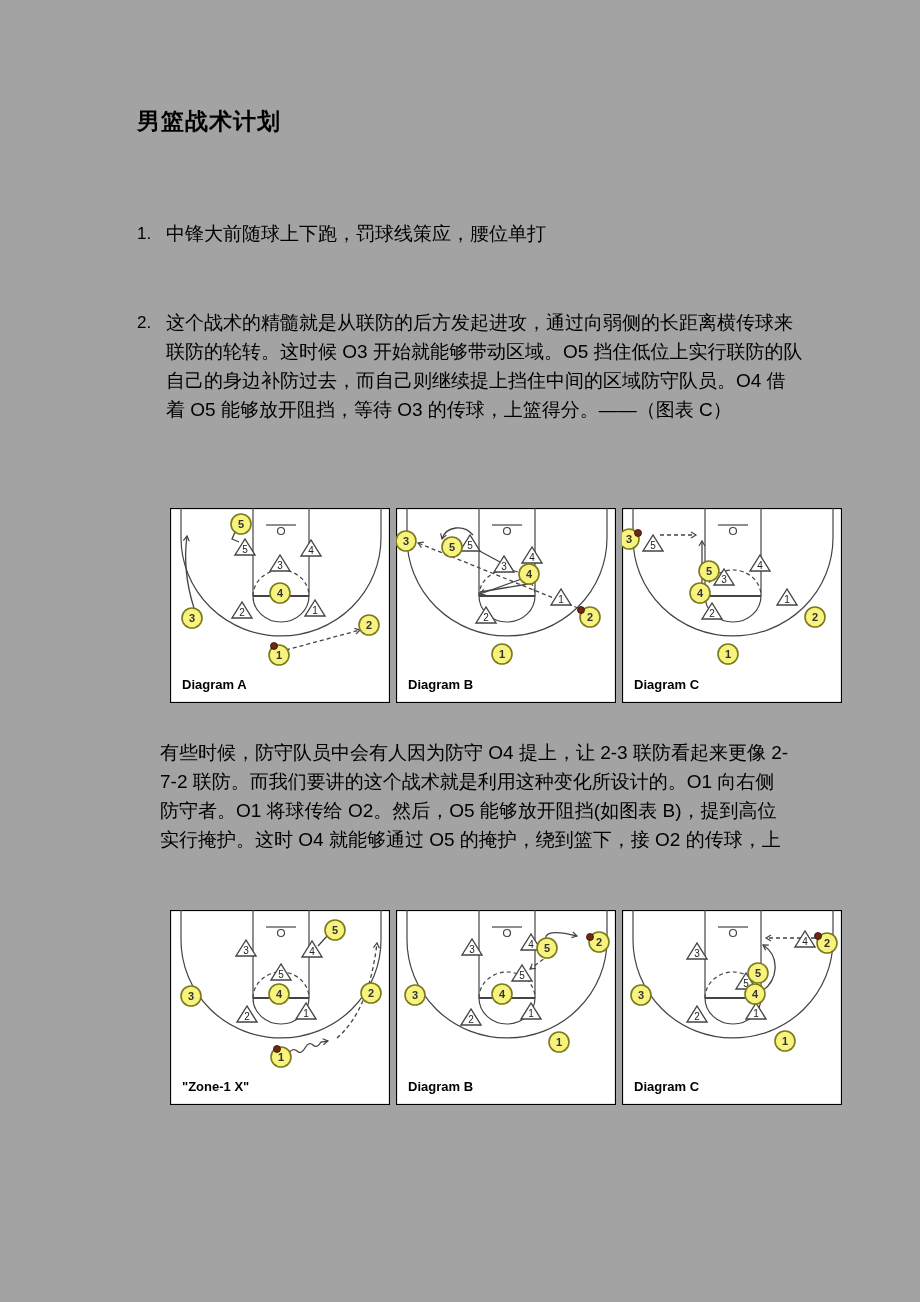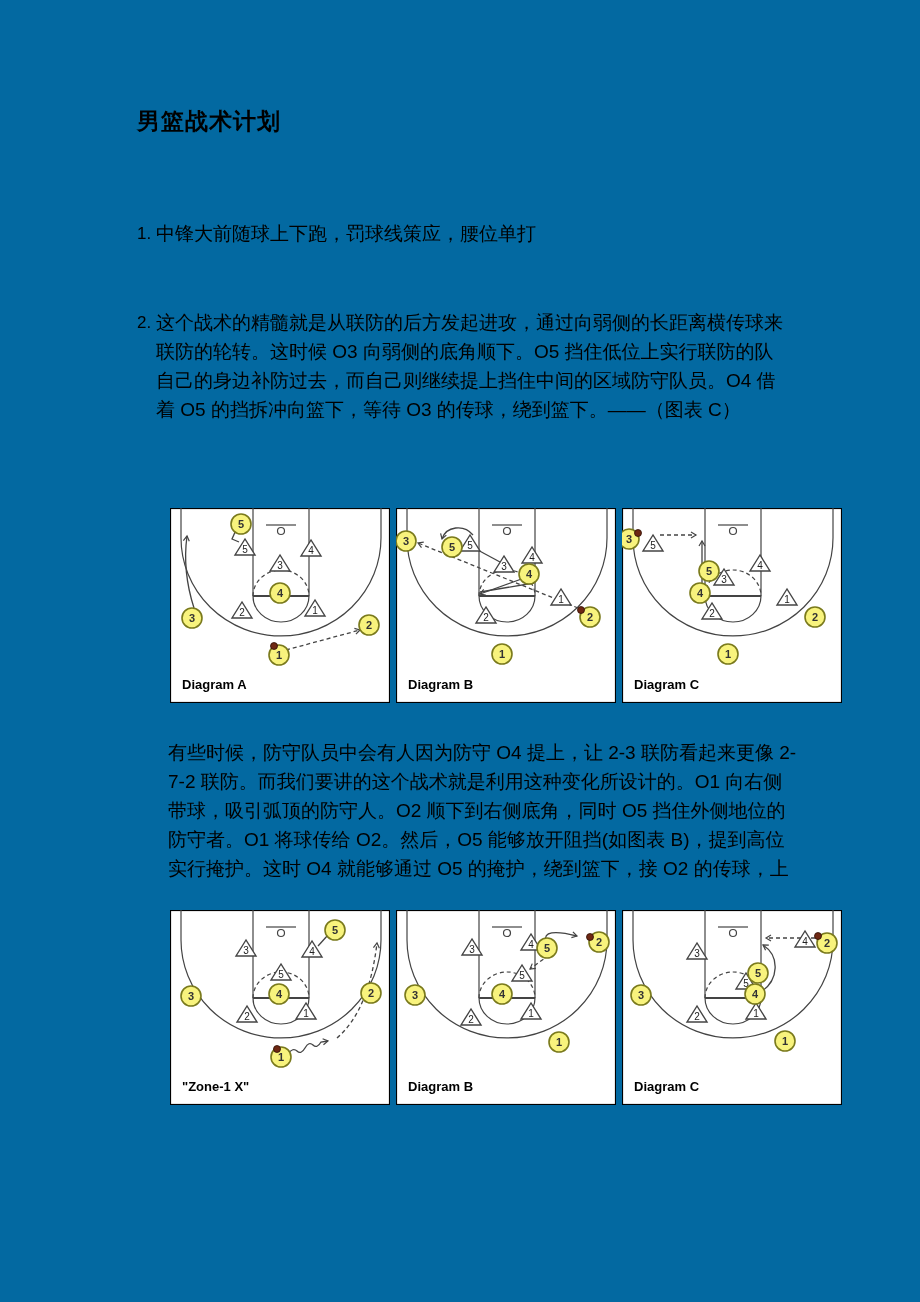--- a/index.html
+++ b/index.html
@@ -1,24 +1,24 @@
 <!DOCTYPE html>
 <html><head>
 <meta charset="utf-8">
 <style>
   html,body{margin:0;padding:0;background:#ffffff;}
   body{width:920px;height:1302px;position:relative;font-family:"Liberation Sans",sans-serif;color:#000;}
-  .page{position:absolute;inset:0;background:#0369a1;overflow:hidden;}
+  .page{position:absolute;inset:0;background:#a3a3a3;overflow:hidden;}
   .doc-title{position:absolute;left:137px;top:106px;font-size:23px;font-weight:bold;letter-spacing:1px;}
   .list-item{position:absolute;left:137px;width:690px;font-size:19px;line-height:29px;}
   .list-item .num{position:absolute;left:0;top:0;font-size:17px;}
-  .list-item .lines{margin-left:19px;width:650px;}
+  .list-item .lines{margin-left:29px;width:650px;}
   .list-item:nth-of-type(1){top:219px;}
   .list-item:nth-of-type(2){top:308px;}
-  .para{position:absolute;left:168px;top:738px;width:650px;font-size:19px;line-height:29px;}
+  .para{position:absolute;left:160px;top:738px;width:650px;font-size:19px;line-height:29px;}
   .tline{white-space:nowrap;}
   .dia-row{position:absolute;left:170px;display:flex;gap:6px;}
   .dia-row.r1{top:508px;}
   .dia-row.r2{top:910px;}
   .dia-row svg{display:block;background:#fff;}
 </style>
 </head>
 <body>
 
 <div class="page">
@@ -36,23 +36,23 @@
       <div class="list-item">
         <span class="num">1.</span>
         <div class="lines">
           <div class="tline">中锋大前随球上下跑，罚球线策应，腰位单打</div>
         </div>
       </div>
       <div class="list-item">
         <span class="num">2.</span>
         <div class="lines">
           <div class="tline">这个战术的精髓就是从联防的后方发起进攻，通过向弱侧的长距离横传球来</div>
-          <div class="tline">联防的轮转。这时候 O3 向弱侧的底角顺下。O5 挡住低位上实行联防的队</div>
+          <div class="tline">联防的轮转。这时候 O3 开始就能够带动区域。O5 挡住低位上实行联防的队</div>
           <div class="tline">自己的身边补防过去，而自己则继续提上挡住中间的区域防守队员。O4 借</div>
-          <div class="tline">着 O5 的挡拆冲向篮下，等待 O3 的传球，绕到篮下。——（图表 C）</div>
+          <div class="tline">着 O5 能够放开阻挡，等待 O3 的传球，上篮得分。——（图表 C）</div>
         </div>
       </div>
     </div>
 
   <div class="dia-row r1">
       <svg width="220" height="195" viewBox="0 0 220 195">
         <rect x="0.5" y="0.5" width="219" height="194" fill="#ffffff" stroke="#000000" stroke-width="1.2"></rect>
         <g stroke="#444444" stroke-width="1.2" fill="none">
           <path d="M 83,0 V 88 M 139,0 V 88"></path>
           <path d="M 83,88 L 139,88" stroke-width="2"></path>
@@ -221,21 +221,20 @@
           <text x="106" y="150" text-anchor="middle" font-size="11" font-weight="bold" font-family="&quot;Liberation Sans&quot;,sans-serif" fill="#333">1</text>
         </g>
         <circle cx="16" cy="25" r="3.5" fill="#6e2813" stroke="#2e0e04" stroke-width="0.8"></circle>
         <text x="12" y="181" font-size="13" font-weight="bold" font-family="&quot;Liberation Sans&quot;,sans-serif" fill="#000000">Diagram C</text>
       </svg>
     </div>
 
   <div class="para">
       <div class="tline">有些时候，防守队员中会有人因为防守 O4 提上，让 2-3 联防看起来更像 2-</div>
       <div class="tline">7-2 联防。而我们要讲的这个战术就是利用这种变化所设计的。O1 向右侧</div>
-      <div class="tline">带球，吸引弧顶的防守人。O2 顺下到右侧底角，同时 O5 挡住外侧地位的</div>
       <div class="tline">防守者。O1 将球传给 O2。然后，O5 能够放开阻挡(如图表 B)，提到高位</div>
       <div class="tline">实行掩护。这时 O4 就能够通过 O5 的掩护，绕到篮下，接 O2 的传球，上</div>
     </div>
 
   <div class="dia-row r2">
       <svg width="220" height="195" viewBox="0 0 220 195">
         <rect x="0.5" y="0.5" width="219" height="194" fill="#ffffff" stroke="#000000" stroke-width="1.2"></rect>
         <g stroke="#444444" stroke-width="1.2" fill="none">
           <path d="M 83,0 V 88 M 139,0 V 88"></path>
           <path d="M 83,88 L 139,88" stroke-width="2"></path>

